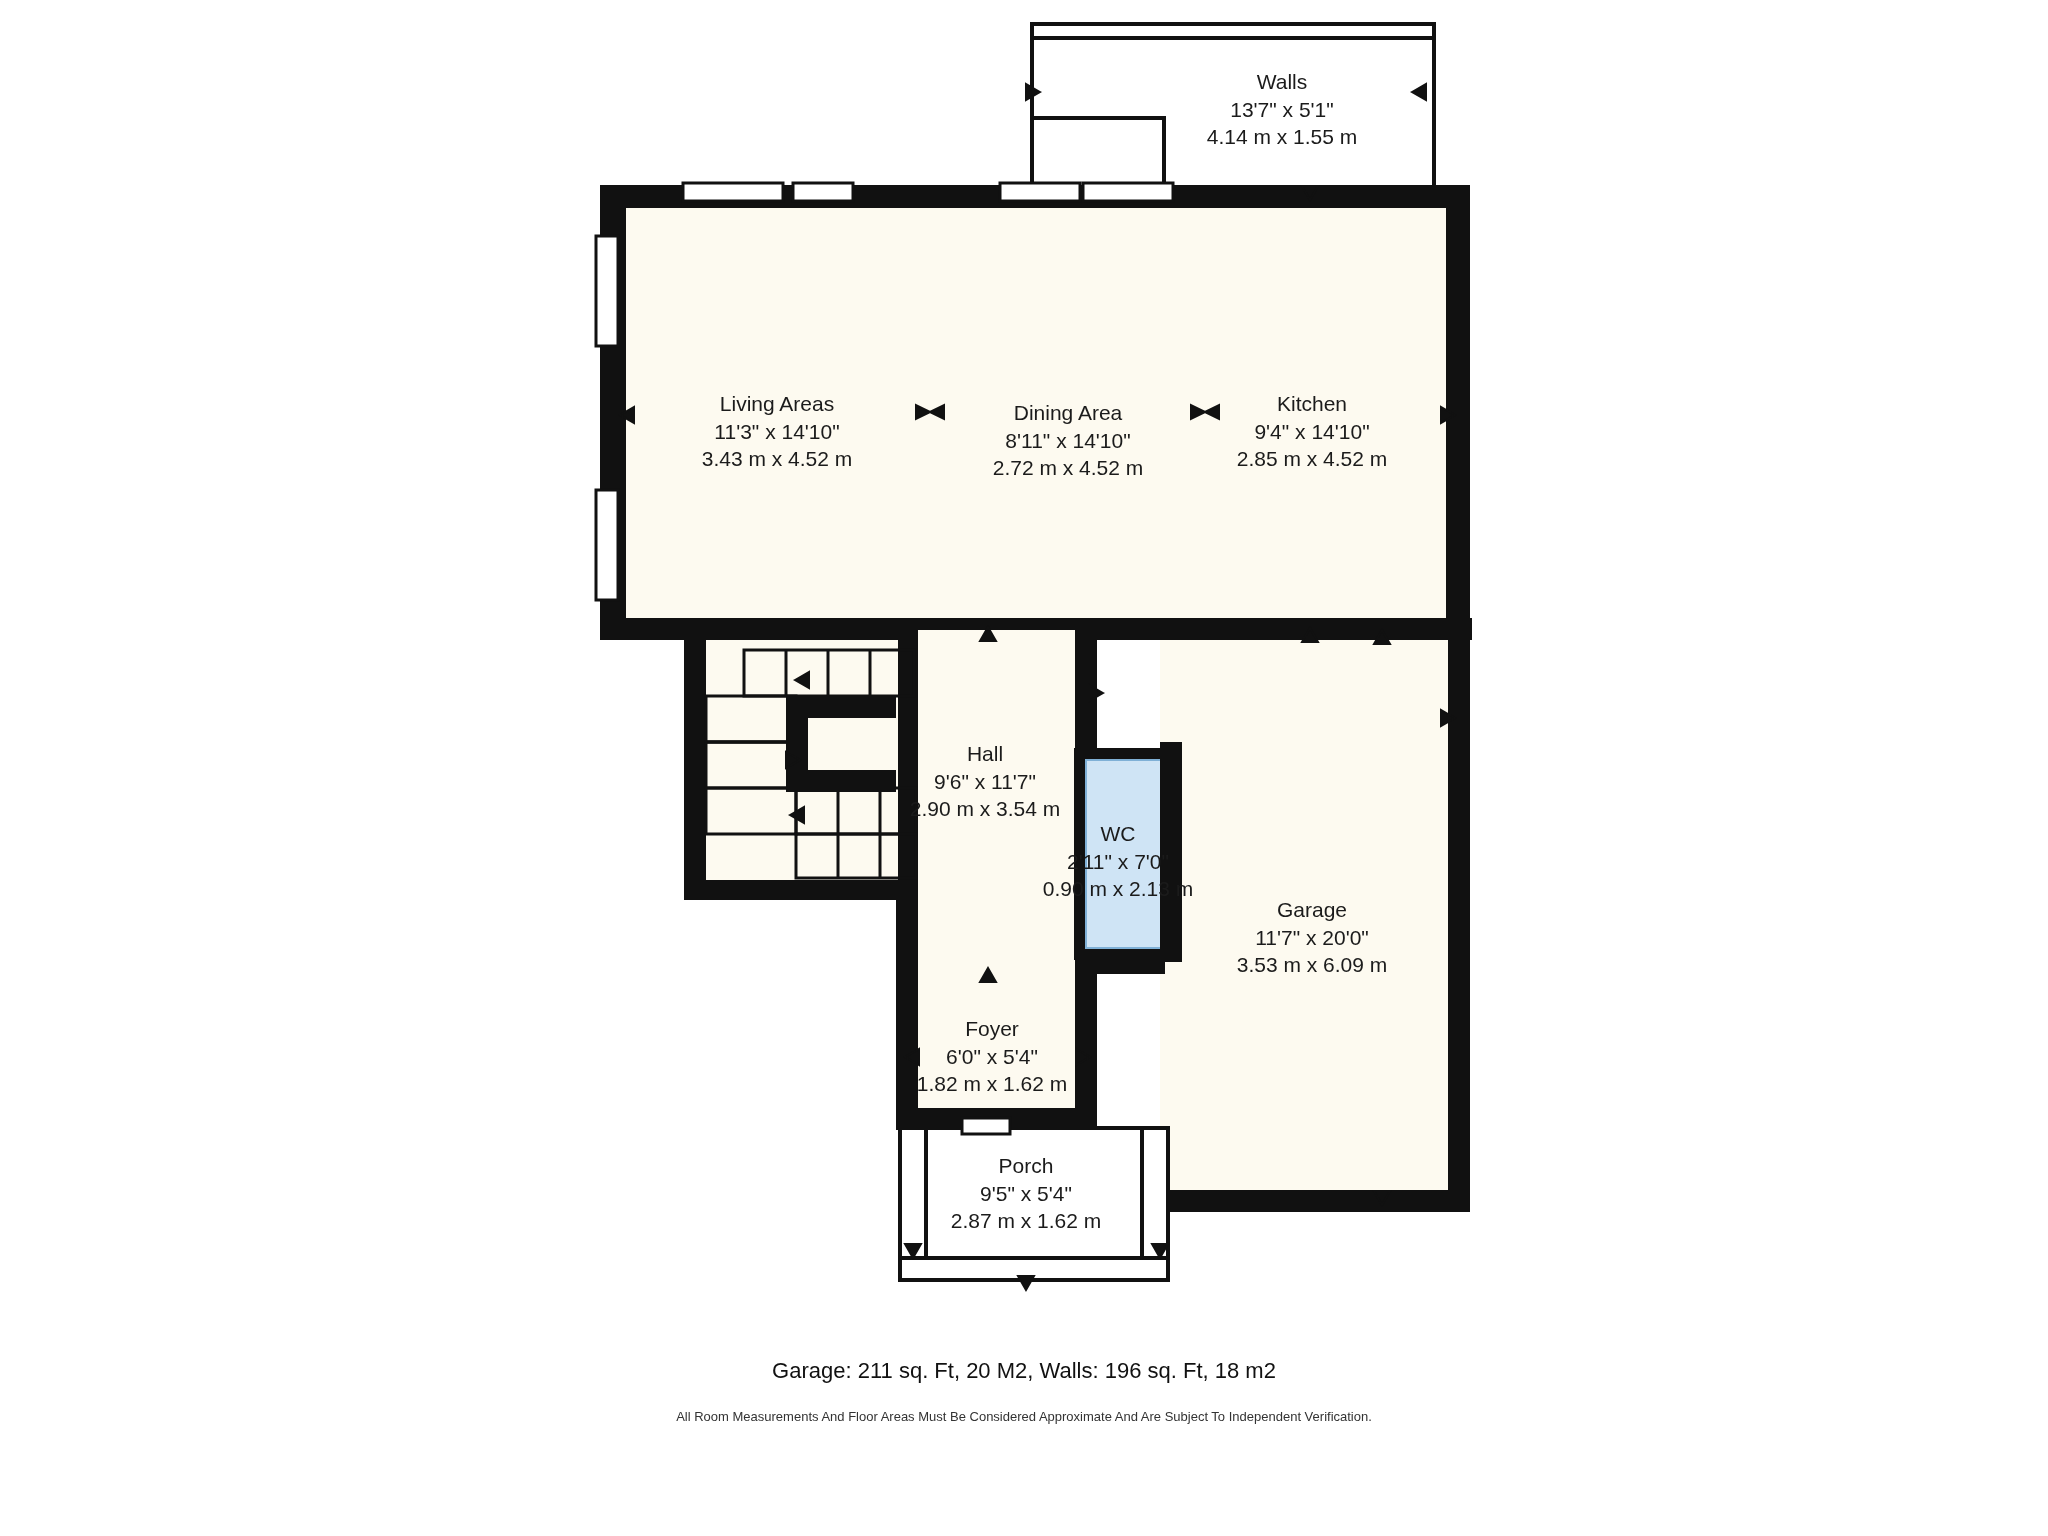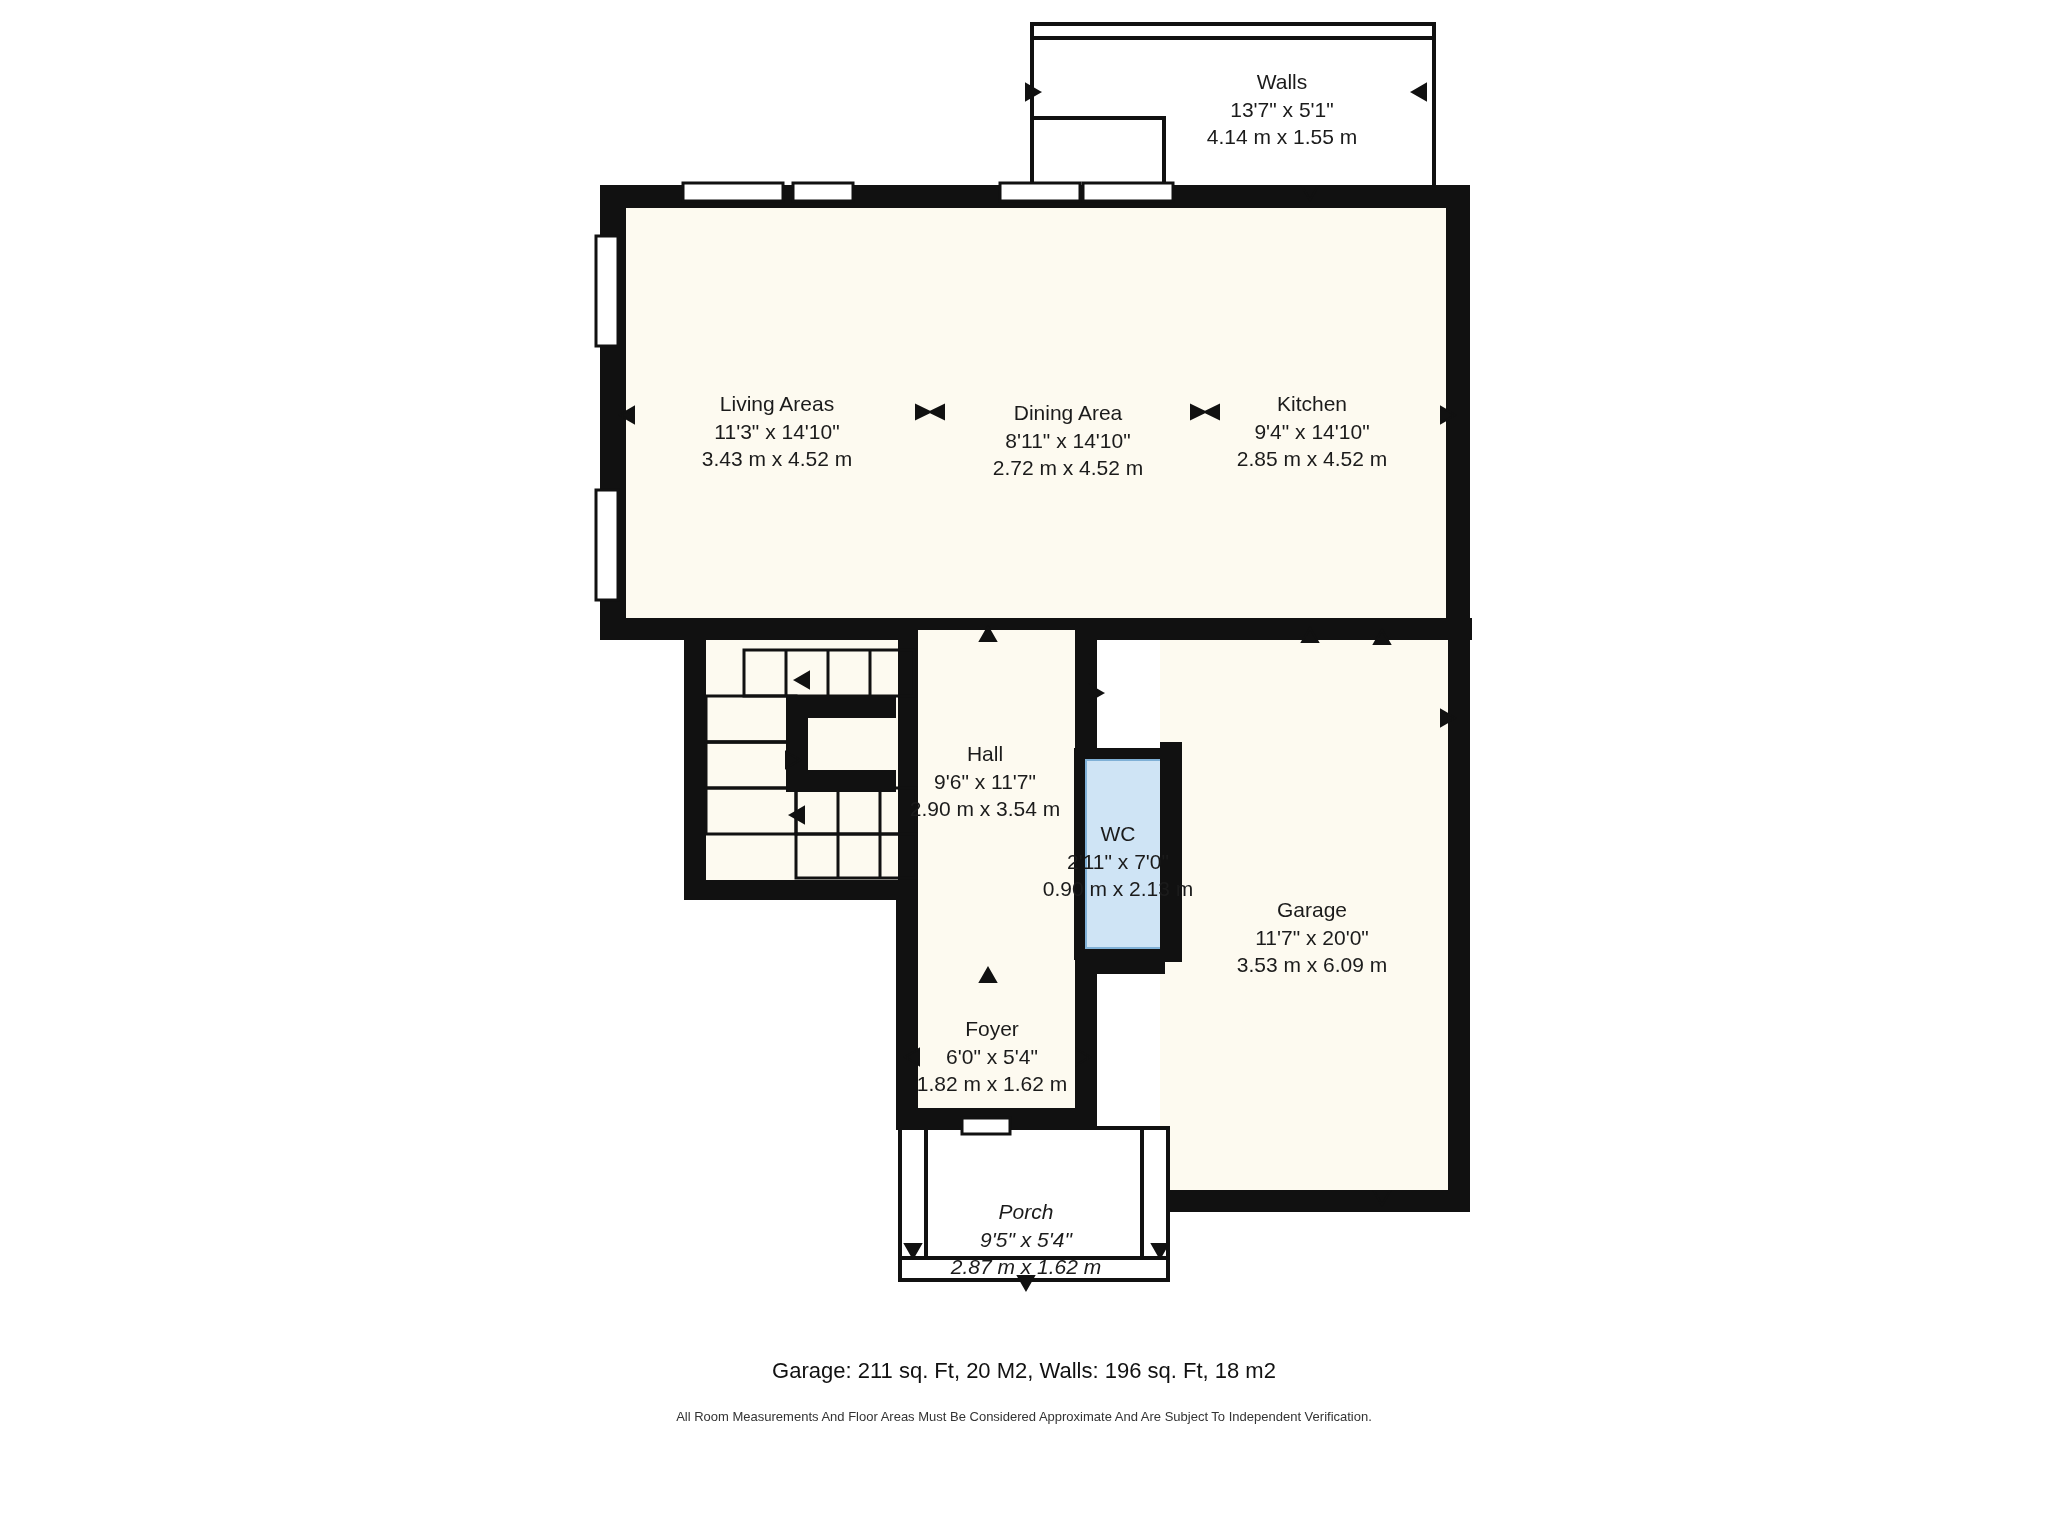--- a/index.html
+++ b/index.html
@@ -224,21 +224,21 @@
   <span class="dim">11'7" x 20'0"</span>
   <span class="dim">3.53 m x 6.09 m</span>
 </div>
 
 <div class="room-label" style="left:992px; top:1057px;">
   <span class="nm">Foyer</span>
   <span class="dim">6'0" x 5'4"</span>
   <span class="dim">1.82 m x 1.62 m</span>
 </div>
 
-<div class="room-label" style="left:1026px; top:1240px;font-style:italic;">
+<div class="room-label" style="left:1026px; top:1194px;">
   <span class="nm">Porch</span>
   <span class="dim">9'5" x 5'4"</span>
   <span class="dim">2.87 m x 1.62 m</span>
 </div>
 
 <div class="footer">
   <div class="lines">Garage: 211 sq. Ft, 20 M2, Walls: 196 sq. Ft, 18 m2</div>
   <div class="disclaimer">All Room Measurements And Floor Areas Must Be Considered Approximate And Are Subject To Independent Verification.</div>
 </div>
 

